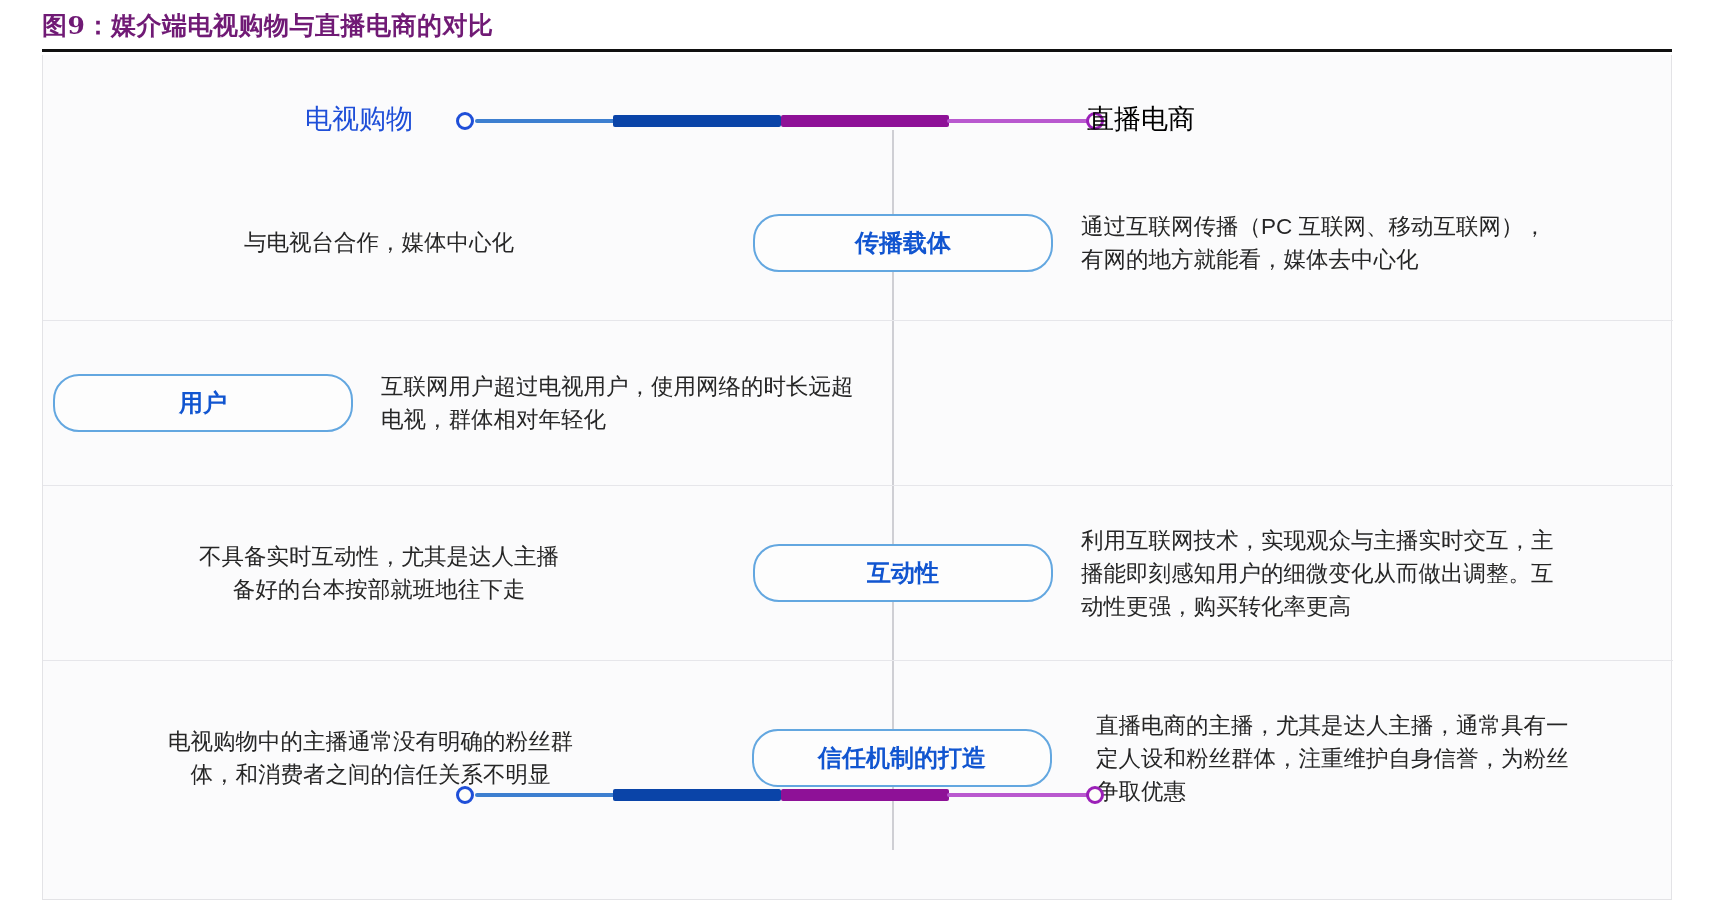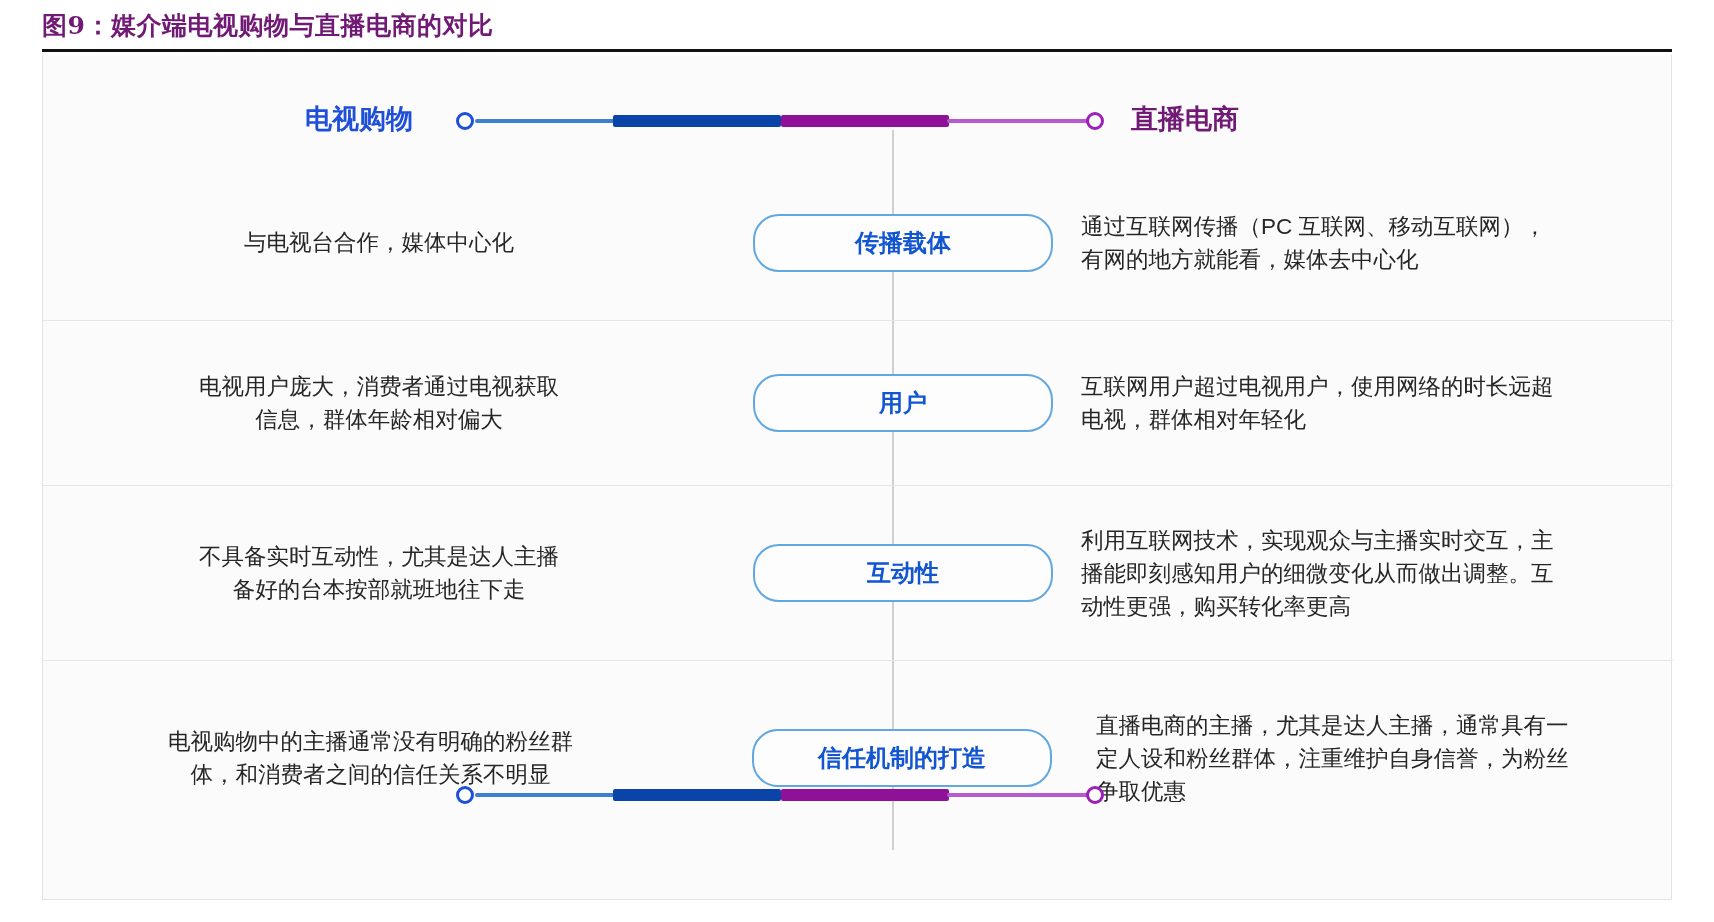--- a/index.html
+++ b/index.html
@@ -107,26 +107,26 @@
   
   .rail .seg.thin-purple {
     left: 904px; top: 11px; width: 150px; height: 4px;
     background: #b959cf;
   }
 
   .end-label {
     position: absolute;
     top: 44px;
     font-size: 27px;
-    font-weight: bold;
+    font-weight: normal;
     line-height: 40px;
     white-space: nowrap;
   }
   .end-label.left  { left: 262px; color: #1f4fd8; }
-  .end-label.right { left: 1088px; color: #701a75; }
+  .end-label.right { left: 1044px; color: #000000; }
 
   
   .rows {
     position: absolute;
     left: 0;
     top: 110px;
     width: 1630px;
   }
   .row {
     position: relative;
@@ -210,22 +210,20 @@
       <div class="row row-h1">
         <div class="cell left">与电视台合作，媒体中心化</div>
         <div class="pill-wrap">
           <div class="pill">传播载体</div>
         </div>
         <div class="cell right">通过互联网传播（PC 互联网、移动互联网），
 有网的地方就能看，媒体去中心化</div>
       </div>
 
       <div class="row row-h2">
-        <div class="cell left">电视用户庞大，消费者通过电视获取
-信息，群体年龄相对偏大</div>
         <div class="pill-wrap">
           <div class="pill">用户</div>
         </div>
         <div class="cell right">互联网用户超过电视用户，使用网络的时长远超
 电视，群体相对年轻化</div>
       </div>
 
       <div class="row row-h3">
         <div class="cell left">不具备实时互动性，尤其是达人主播
 备好的台本按部就班地往下走</div>

